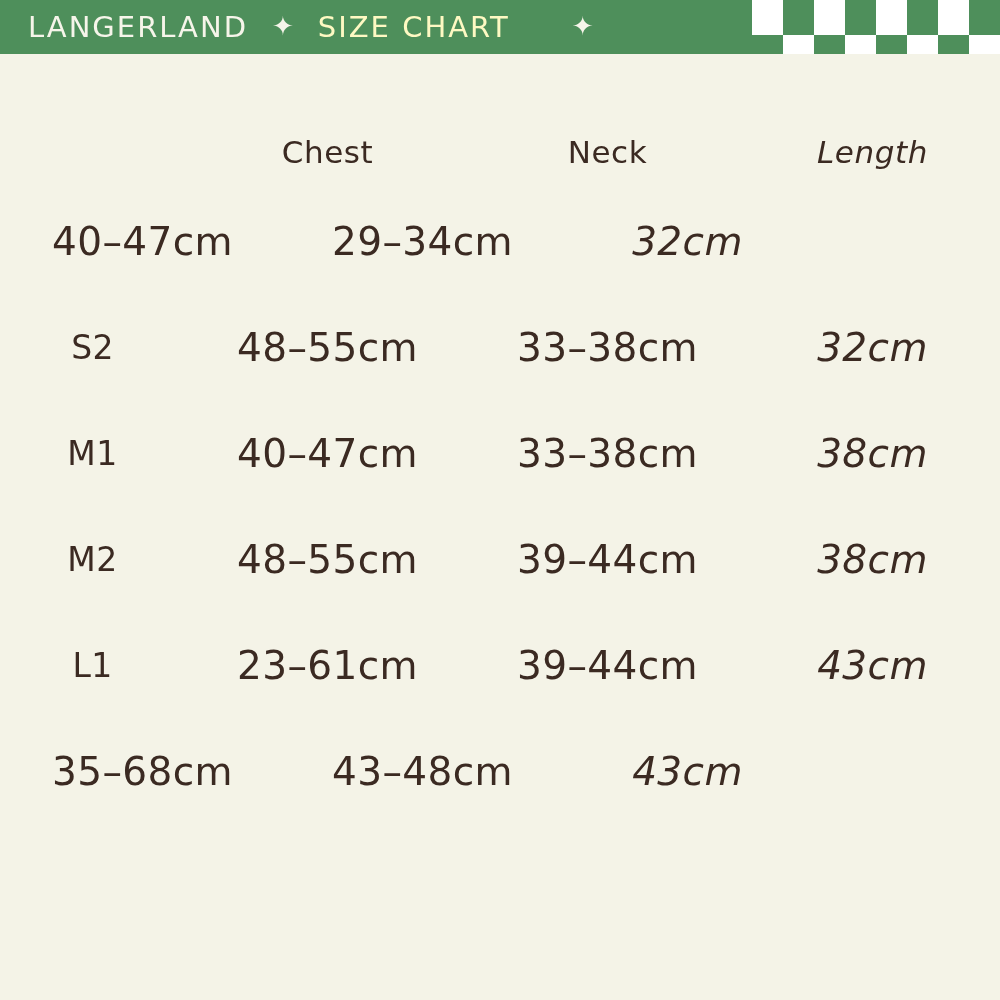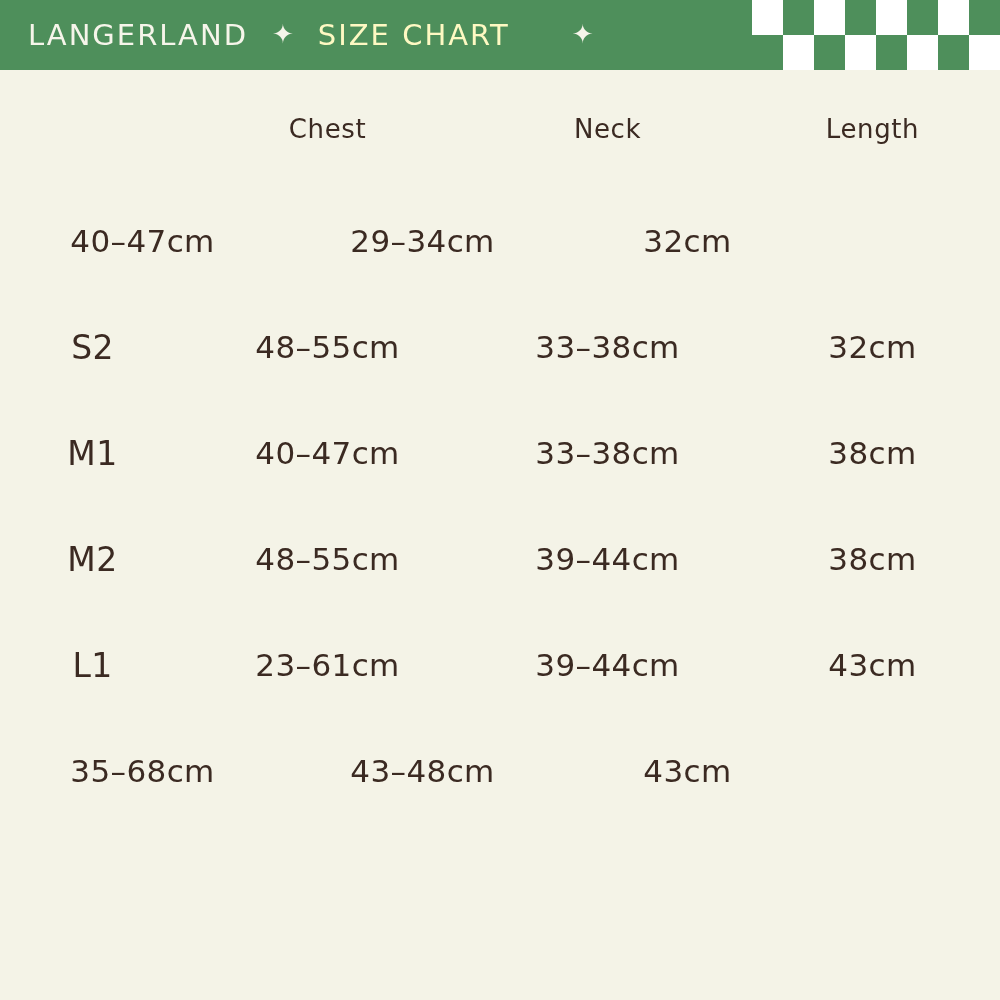--- a/index.html
+++ b/index.html
@@ -20,21 +20,21 @@
     height: 1000px;
     background: #f4f3e7;
   }
 
   
   .header {
     position: absolute;
     left: 0;
     top: 0;
     width: 1000px;
-    height: 70px;
+    height: 54px;
     background: #4e8f5b;
     display: flex;
     align-items: center;
     overflow: hidden;
   }
   .header-left {
     display: flex;
     align-items: center;
     height: 70px;
     padding-left: 28px;
@@ -102,38 +102,39 @@
   }
   .cell {
     color: #3b2a22;
     text-align: center;
     font-weight: 400;
     white-space: nowrap;
   }
   .c-size  { width: 185px; }
   .c-chest { width: 285px; }
   .c-neck  { width: 275px; }
-  .c-len   { width: 255px; }
+  .c-len   { width: 255px; font-style: italic; }
 
   .head-row {
     height: 118px;
     padding-top: 44px;
     box-sizing: border-box;
     align-items: flex-start;
   }
   .head-row .cell {
-    font-size: 26px;
+    font-size: 31px;
     letter-spacing: 0.6px;
+    margin-top: 20px;
   }
 
   .data-row {
     height: 106px;
   }
   .data-row .cell {
-    font-size: 31px;
+    font-size: 39px;
     letter-spacing: 0.4px;
   }
   .data-row .c-size {
     font-size: 33px;
   }
 </style>
 </head>
 <body>
 
 <div id="page">

